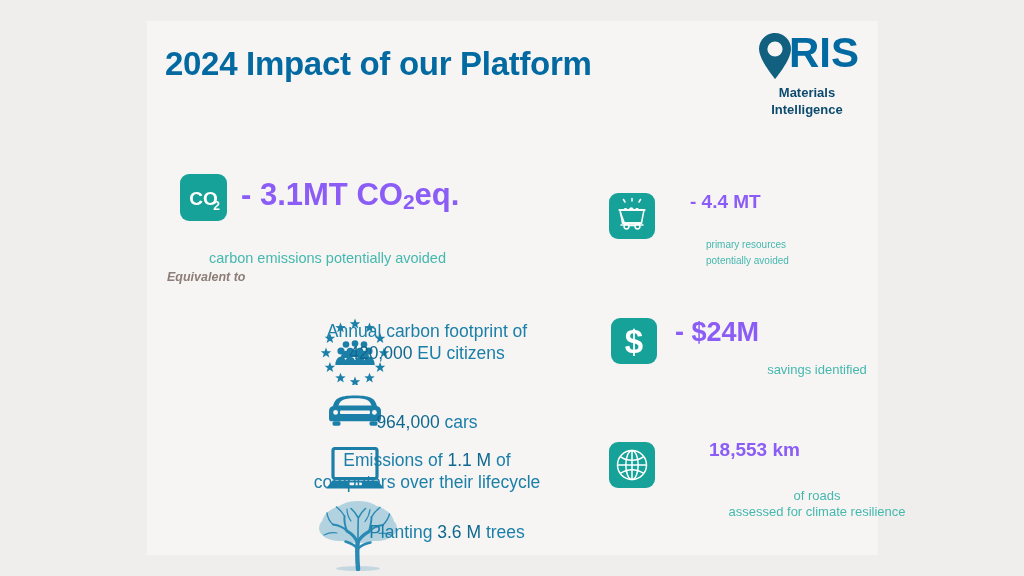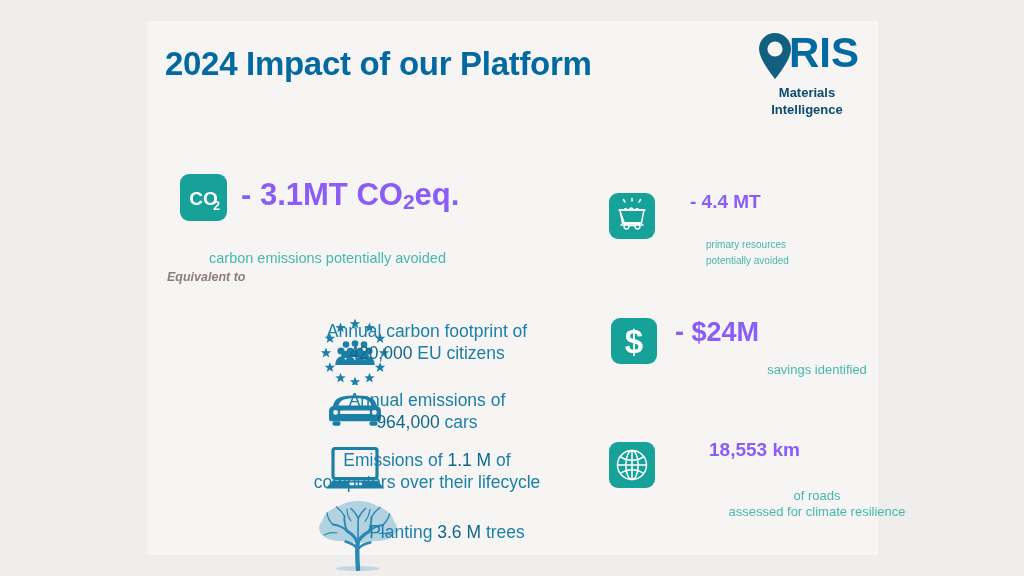--- a/index.html
+++ b/index.html
@@ -262,21 +262,21 @@
                      M11.5 12.4 h33 c-1.8-5.2-4.3-7.2-16.5-7.2 S13.3 7.2 11.5 12.4 Z"></path>
             <rect x="13" y="17.5" width="30" height="3.6" rx="1" fill="#f6f5f4"></rect>
             <circle cx="8.6" cy="19.4" r="2.4" fill="#f6f5f4"></circle>
             <circle cx="47.4" cy="19.4" r="2.4" fill="#f6f5f4"></circle>
             <rect x="5.5" y="28.3" width="8" height="4.4" rx="1.6"></rect>
             <rect x="42.5" y="28.3" width="8" height="4.4" rx="1.6"></rect>
           </g>
         </svg>
       </span>
       <span class="eq-text">
-        <span>Annual emissions of</span><br>
+        <br>
         <b>964,000</b><span> cars</span>
       </span>
     </div>
 
     <div class="eq-row" id="eq-row-computers">
       <span class="eq-icon">
         <svg viewBox="0 0 58 42" width="58" height="42">
           <g fill="#1b7fa8">
             <rect x="7" y="1.5" width="44" height="30" rx="2.2" fill="none" stroke="#1b7fa8" stroke-width="3.2"></rect>
             <path d="M6.5 33.5 h45 L58 41.5 H0 Z"></path>

